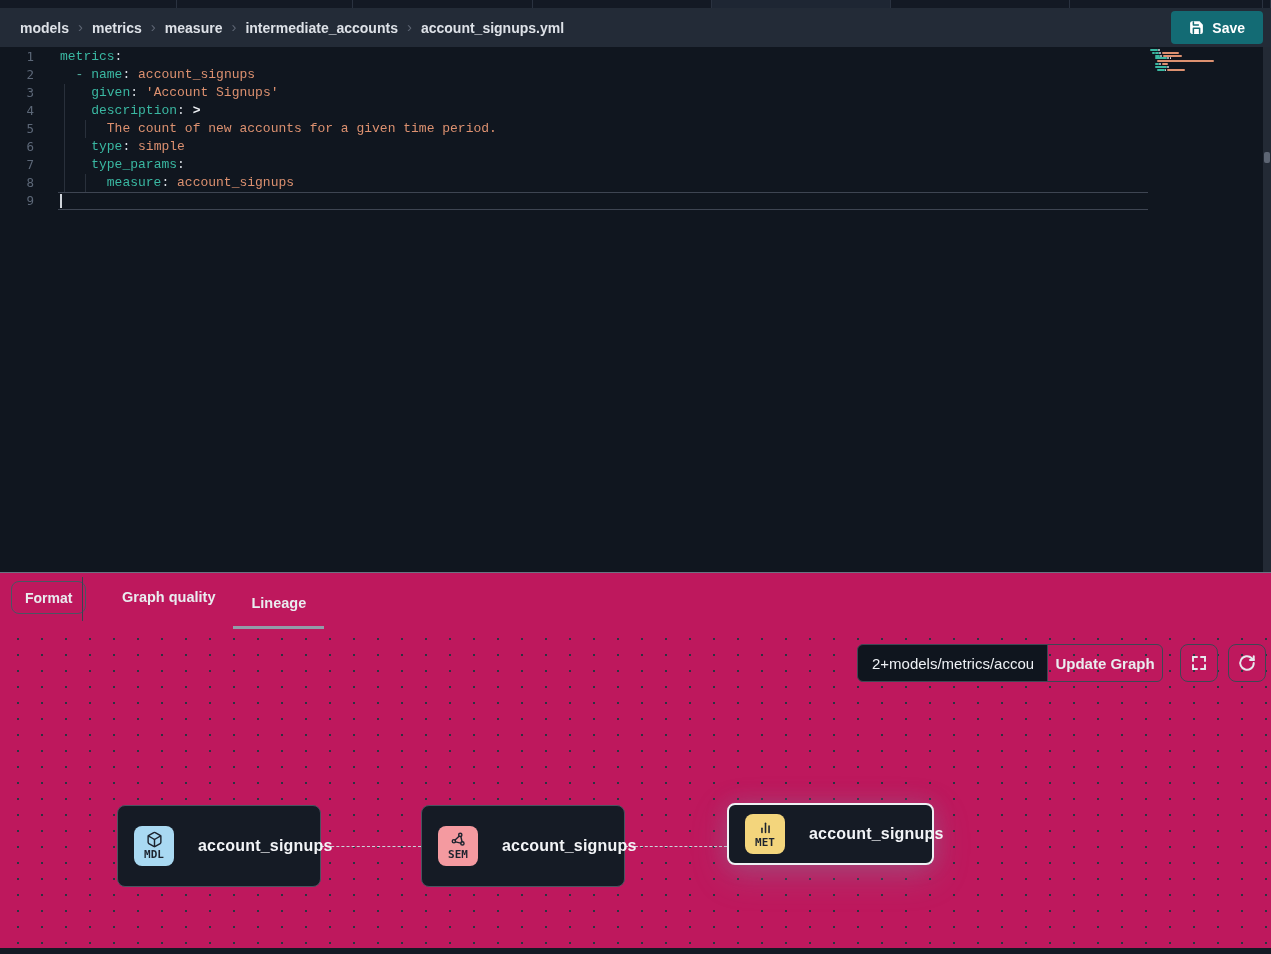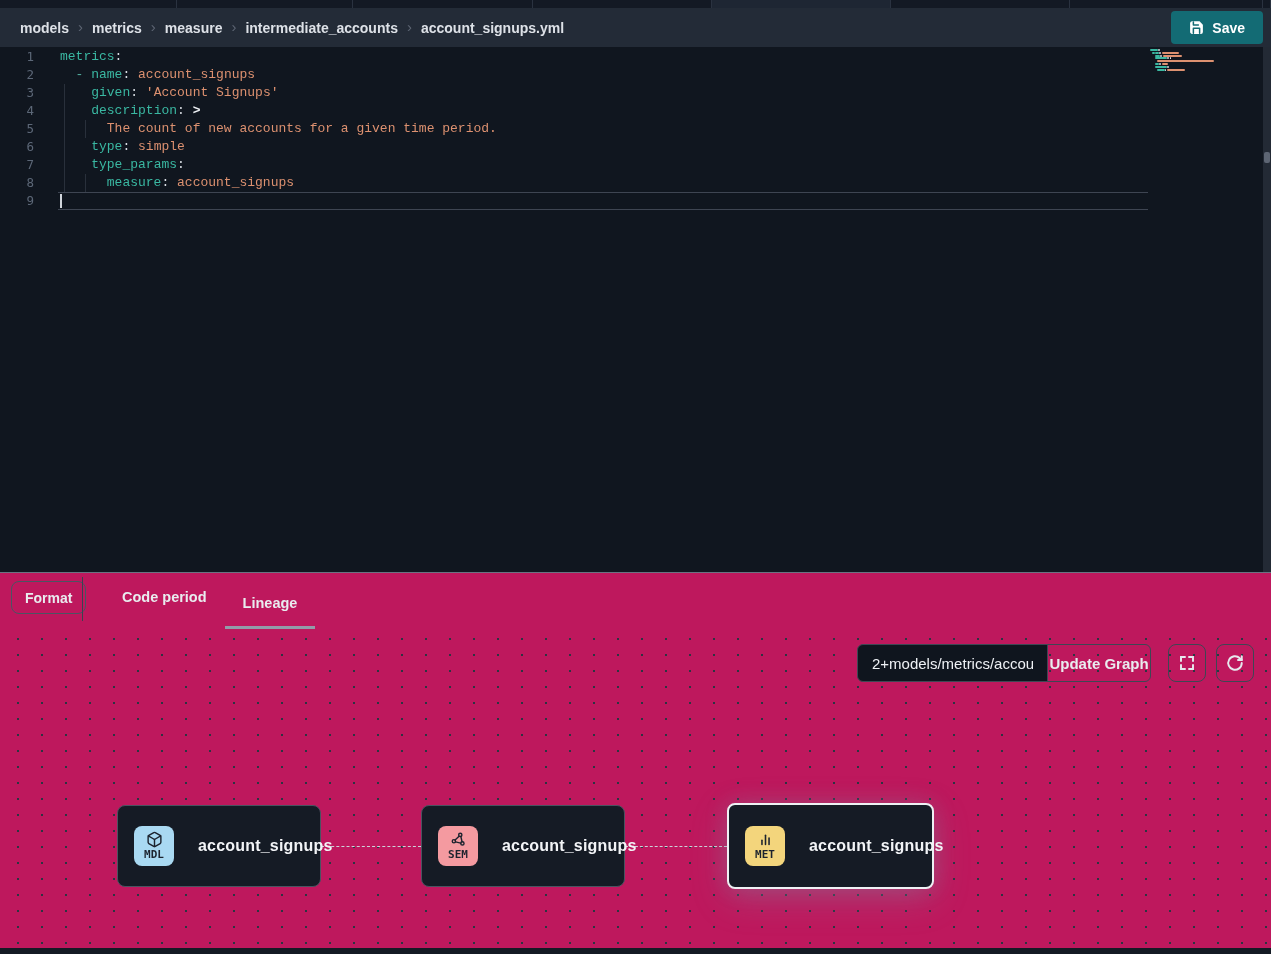--- a/index.html
+++ b/index.html
@@ -66,33 +66,33 @@
   .canvas { position:absolute; left:0; top:60px; width:1271px; height:315px;
     background-image:radial-gradient(circle, #2c3542 1px, transparent 1.2px);
     background-size:24px 16px; background-position:6px 14px; }
   .bottom-strip { position:absolute; left:0; top:375px; width:1271px; height:6px; background:#141a24; }
 
   
   .controls { position:absolute; left:857px; top:11px; display:flex; align-items:center; }
   .sel-input { width:191px; height:38px; background:#0f151e; border:1px solid #3e4754;
     border-radius:6px 0 0 6px; color:#eef1f5; font-size:15px; padding:0 14px;
     font-family:"Liberation Sans", sans-serif; }
-  .update-btn { width:104px; height:38px; margin-left:-1px; background:transparent;
+  .update-btn { width:116px; height:38px; margin-left:-1px; background:transparent;
     border:1px solid #3e4754; border-radius:0 6px 6px 0; color:#e9ecef; font-size:15px;
     font-weight:700; cursor:pointer; font-family:"Liberation Sans", sans-serif; }
   .icon-btn { width:38px; height:38px; background:transparent; border:1px solid #3e4754;
     border-radius:8px; display:flex; align-items:center; justify-content:center; cursor:pointer; }
   .icon-btn.fullscreen { margin-left:17px; }
   .icon-btn.refresh { margin-left:10px; }
 
   
   .node { position:absolute; width:204px; height:82px; background:#151b25;
     border:1px solid #4b5361; border-radius:8px; display:flex; align-items:center;
     padding-left:16px; cursor:pointer; }
-  .node.selected { width:207px; height:86px; border:2px solid #eef1f4;
+  .node.selected { width:207px; height:62px; border:2px solid #eef1f4;
     box-shadow:0 10px 35px rgba(130,145,170,.30), 0 0 22px rgba(120,135,160,.22);align-items:center; }
   .node-0 { left:117px; top:172px; }
   .node-1 { left:421px; top:172px; }
   .node-2 { left:727px; top:170px; }
   .badge { width:40px; height:40px; border-radius:8px; display:flex; flex-direction:column;
     align-items:center; justify-content:center; flex:0 0 40px; }
   .badge svg { display:block; }
   .badge-label { font-family:"DejaVu Sans Mono", monospace; font-size:11px;
     font-weight:700; color:#1c232e; line-height:1.1; margin-top:1px; }
   .node-label { margin-left:24px; color:#f2f4f7; font-size:16px; font-weight:700;
@@ -216,21 +216,21 @@
   </div>
 </div>
 
 <div class="panel-divider"></div>
 
 <div class="panel">
   <div class="panel-header">
     <button class="format-btn">Format</button>
     <div class="header-vsep"></div>
     <div class="panel-tabs" id="panel-tabs">
-        <div class="panel-tab">Code period</div>
+        <div class="panel-tab">Graph quality</div>
         <div class="panel-tab active">Lineage</div>
       </div>
   </div>
 
   <div class="canvas">
     <div class="controls">
       <input class="sel-input" value="2+models/metrics/accounts/" style="">
       <button class="update-btn">Update Graph</button>
       <button class="icon-btn fullscreen">
         <span style="display:flex">

